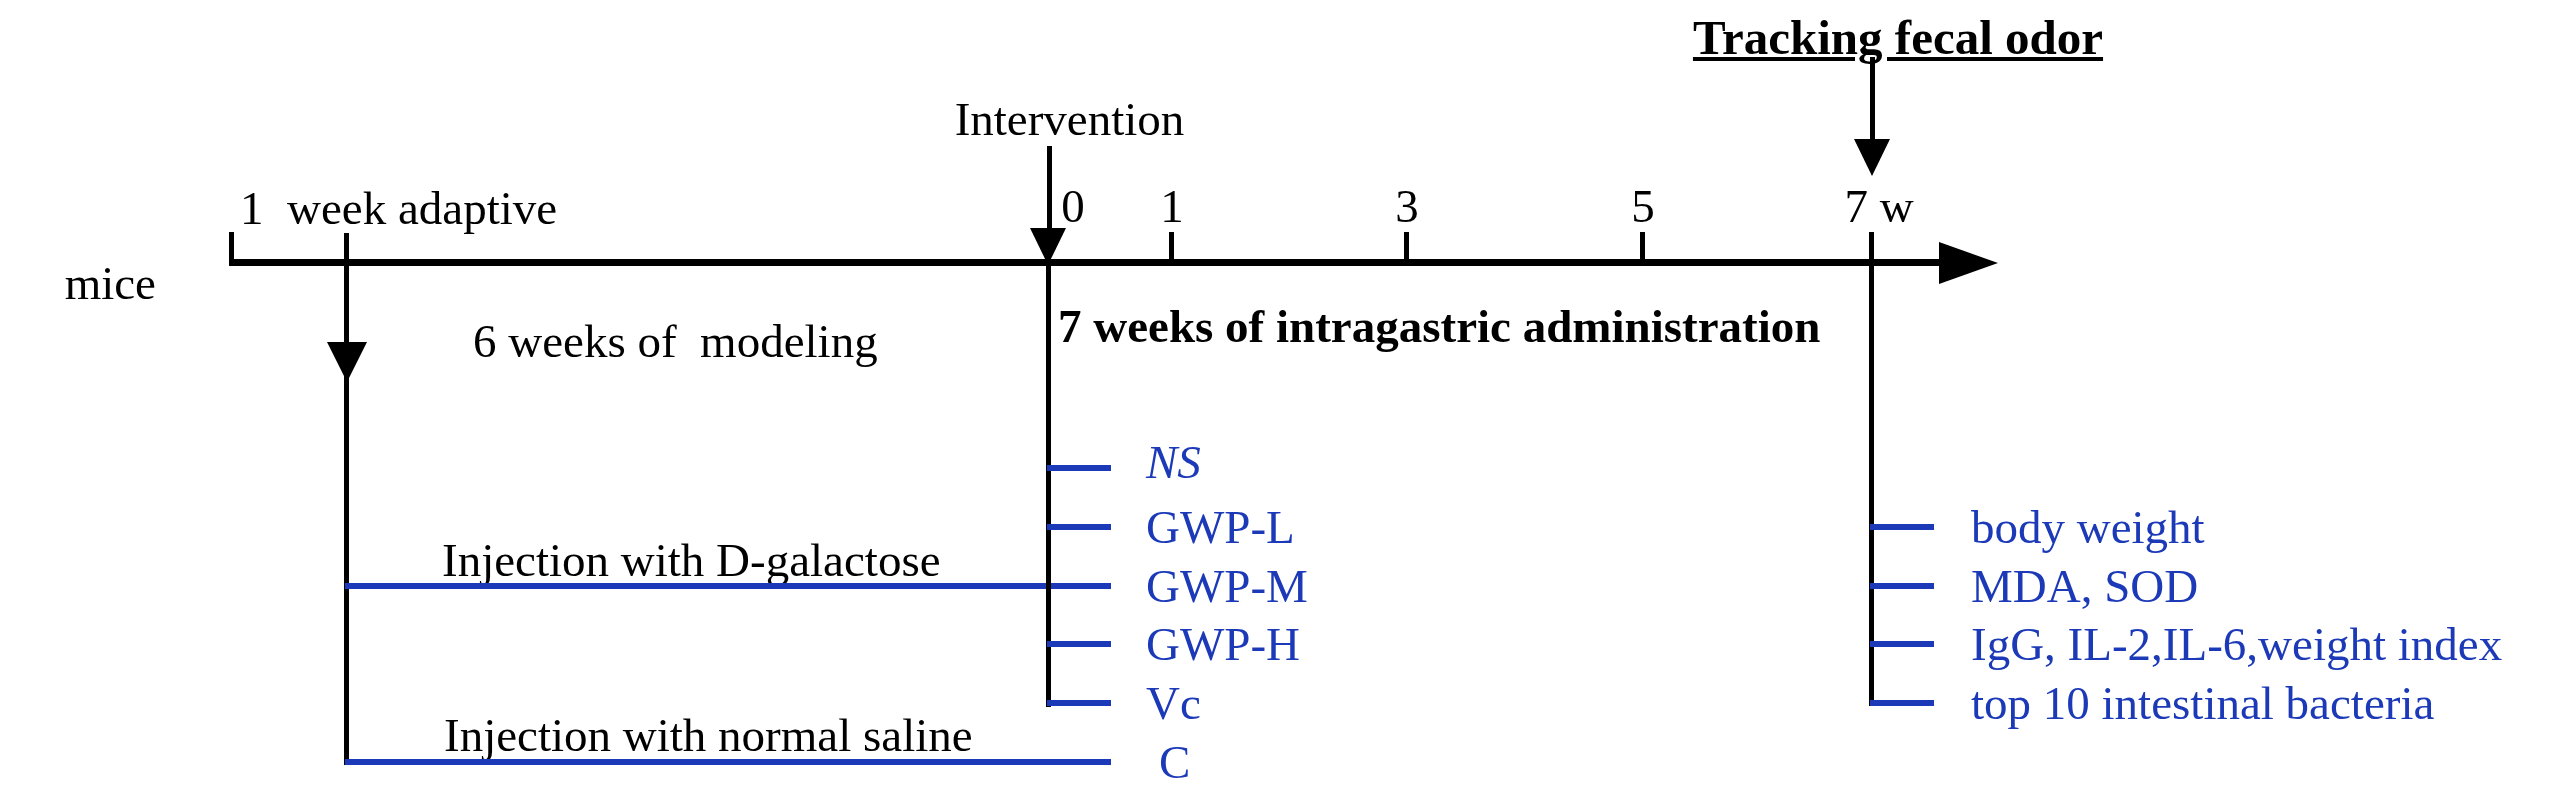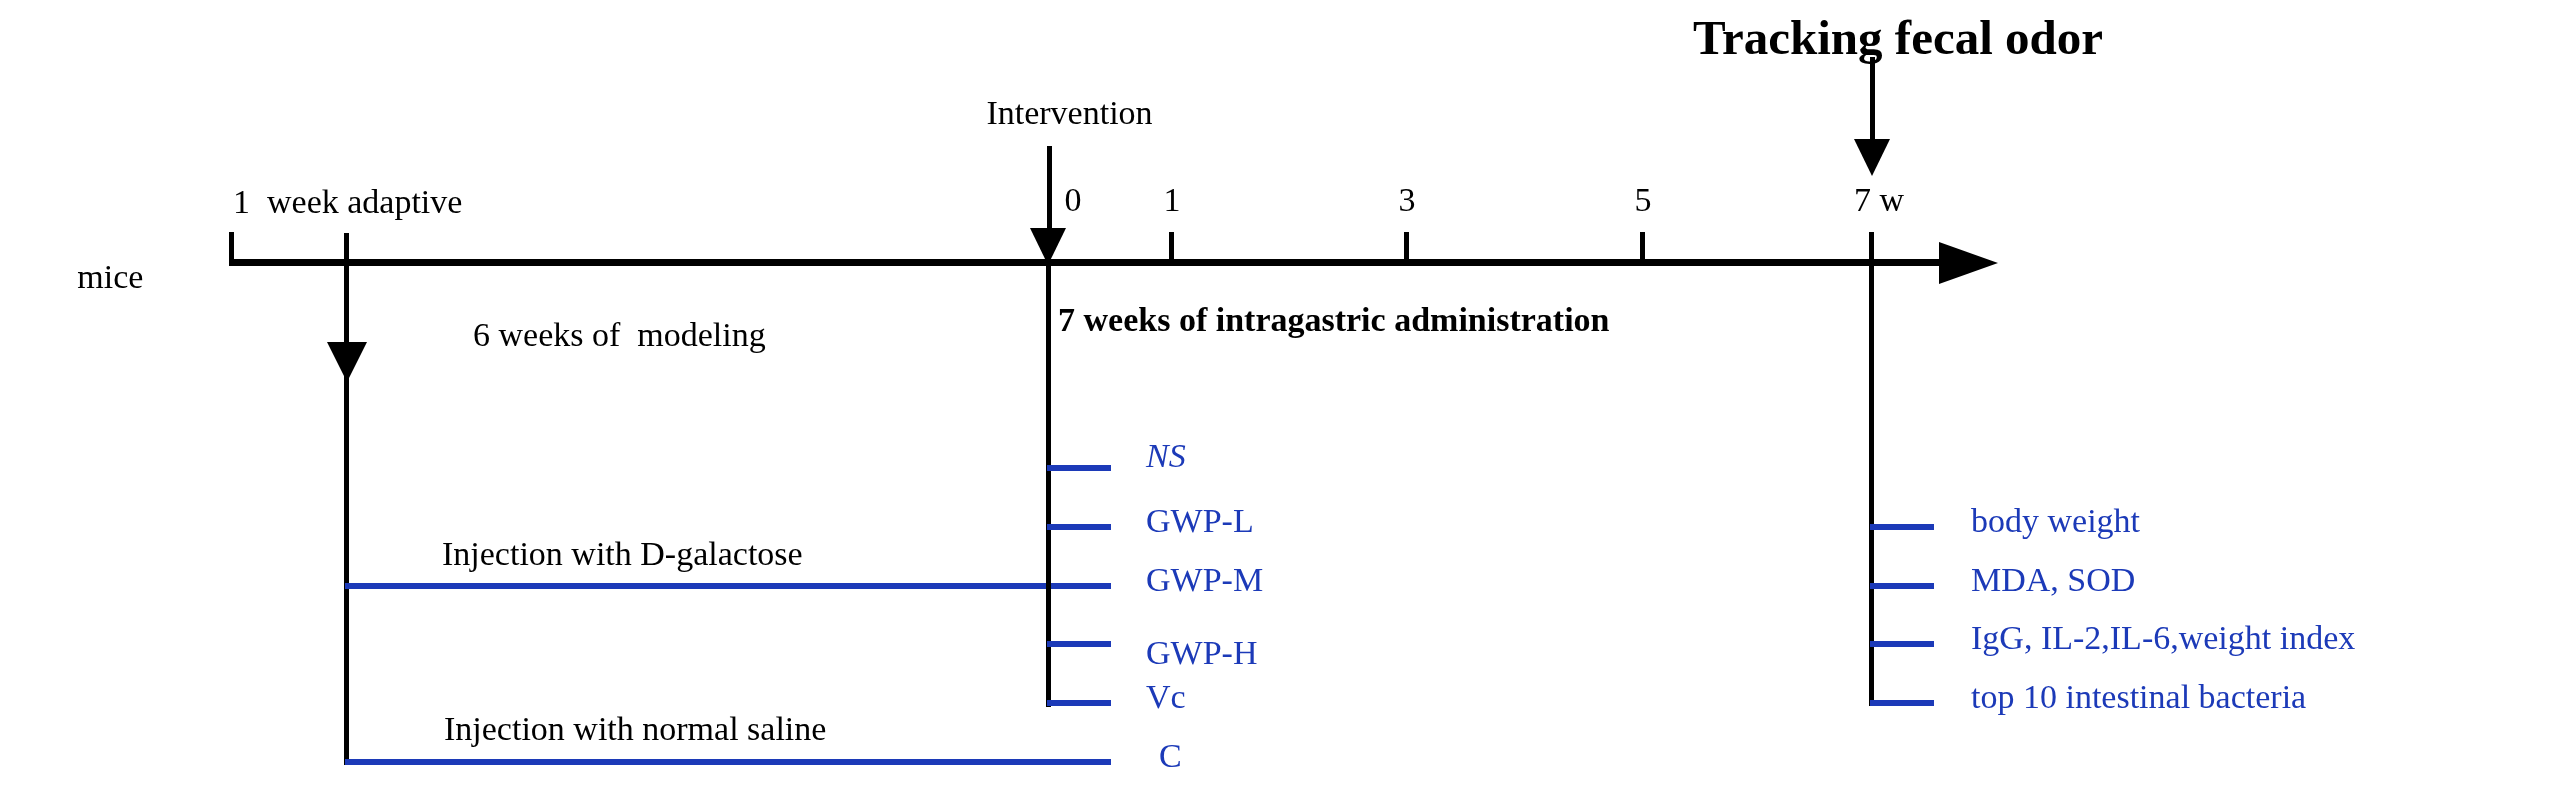--- a/index.html
+++ b/index.html
@@ -8,44 +8,44 @@
     --bg:#FFFFFF;
   }
   html,body{margin:0;padding:0;background:var(--bg);}
   #stage{
     position:relative;
     width:2576px;height:791px;
     background:var(--bg);
     font-family:"Liberation Serif","DejaVu Serif",serif;
     overflow:hidden;
   }
-  .t{position:absolute;font-size:34px;line-height:1;color:var(--ink);white-space:pre;}
+  .t{position:absolute;font-size:47px;line-height:1;color:var(--ink);white-space:pre;}
   .blue{color:var(--accent);}
-  .bold{font-weight:bold;}
+  .bold{font-weight:bold;text-decoration:underline;}
   .center{text-align:center;}
   .ln{position:absolute;background:var(--ink);}
   .bln{position:absolute;background:var(--accent);}
   .tri{position:absolute;width:0;height:0;}
 </style>
 </head>
 <body>
 
 <div id="stage">
 
   <div class="t bold center" style="left:1671px;top:12.7px;width:454px;font-size:49px;">Tracking fecal odor</div>
   <div class="ln" style="left:1870px;top:57px;width:4.7px;height:85px;"></div>
   <div class="tri" style="left:1854px;top:139px;border-left:18px solid transparent;border-right:18px solid transparent;border-top:37px solid var(--ink);"></div>
 
   <div class="t center" style="left:936px;top:96px;width:267px;">Intervention</div>
   <div class="ln" style="left:1047px;top:146px;width:4.7px;height:85px;"></div>
   <div class="tri" style="left:1030px;top:228px;border-left:18.7px solid transparent;border-right:18.7px solid transparent;border-top:37px solid var(--ink);"></div>
 
   <div class="t center" style="left:3.3px;top:260px;width:214px;">mice</div>
 
-  <div class="t" style="left:233px;top:185px;">1&nbsp; week adaptive</div>
+  <div class="t" style="left:240px;top:185px;">1&nbsp; week adaptive</div>
 
   <div class="ln" style="left:229px;top:259px;width:1715px;height:7.4px;"></div>
   <div class="tri" style="left:1939px;top:242px;border-top:21px solid transparent;border-bottom:21px solid transparent;border-left:59px solid var(--ink);"></div>
 
   <div class="ln" style="left:229px;top:232px;width:5.3px;height:30px;"></div>
   <div class="ln" style="left:1169px;top:232px;width:5.3px;height:30px;"></div>
   <div class="ln" style="left:1404px;top:232px;width:5.3px;height:30px;"></div>
   <div class="ln" style="left:1640px;top:232px;width:5.3px;height:30px;"></div>
 
   <div class="t center" style="left:1049px;top:183px;width:48px;">0</div>
@@ -68,21 +68,21 @@
 
   <div class="ln" style="left:1046px;top:263px;width:5.3px;height:444px;"></div>
   <div class="bln" style="left:1047px;top:465px;width:64px;height:6px;"></div>
   <div class="bln" style="left:1047px;top:524px;width:64px;height:6px;"></div>
   <div class="bln" style="left:1047px;top:641px;width:64px;height:6px;"></div>
   <div class="bln" style="left:1047px;top:700px;width:64px;height:6px;"></div>
 
   <div class="t blue" style="left:1146px;top:439px;font-style:italic;">NS</div>
   <div class="t blue" style="left:1146px;top:504px;">GWP-L</div>
   <div class="t blue" style="left:1146px;top:563px;">GWP-M</div>
-  <div class="t blue" style="left:1146px;top:621px;margin-top:15px;">GWP-H</div>
+  <div class="t blue" style="left:1146px;top:621px;">GWP-H</div>
   <div class="t blue" style="left:1146px;top:680px;">Vc</div>
   <div class="t blue" style="left:1159px;top:739px;">C</div>
 
   <div class="ln" style="left:1869px;top:232px;width:5.3px;height:474px;"></div>
   <div class="bln" style="left:1870px;top:524px;width:64px;height:6px;"></div>
   <div class="bln" style="left:1870px;top:583px;width:64px;height:6px;"></div>
   <div class="bln" style="left:1870px;top:641px;width:64px;height:6px;"></div>
   <div class="bln" style="left:1870px;top:700px;width:64px;height:6px;"></div>
 
   <div class="t blue" style="left:1971px;top:563px;">MDA, SOD</div>

